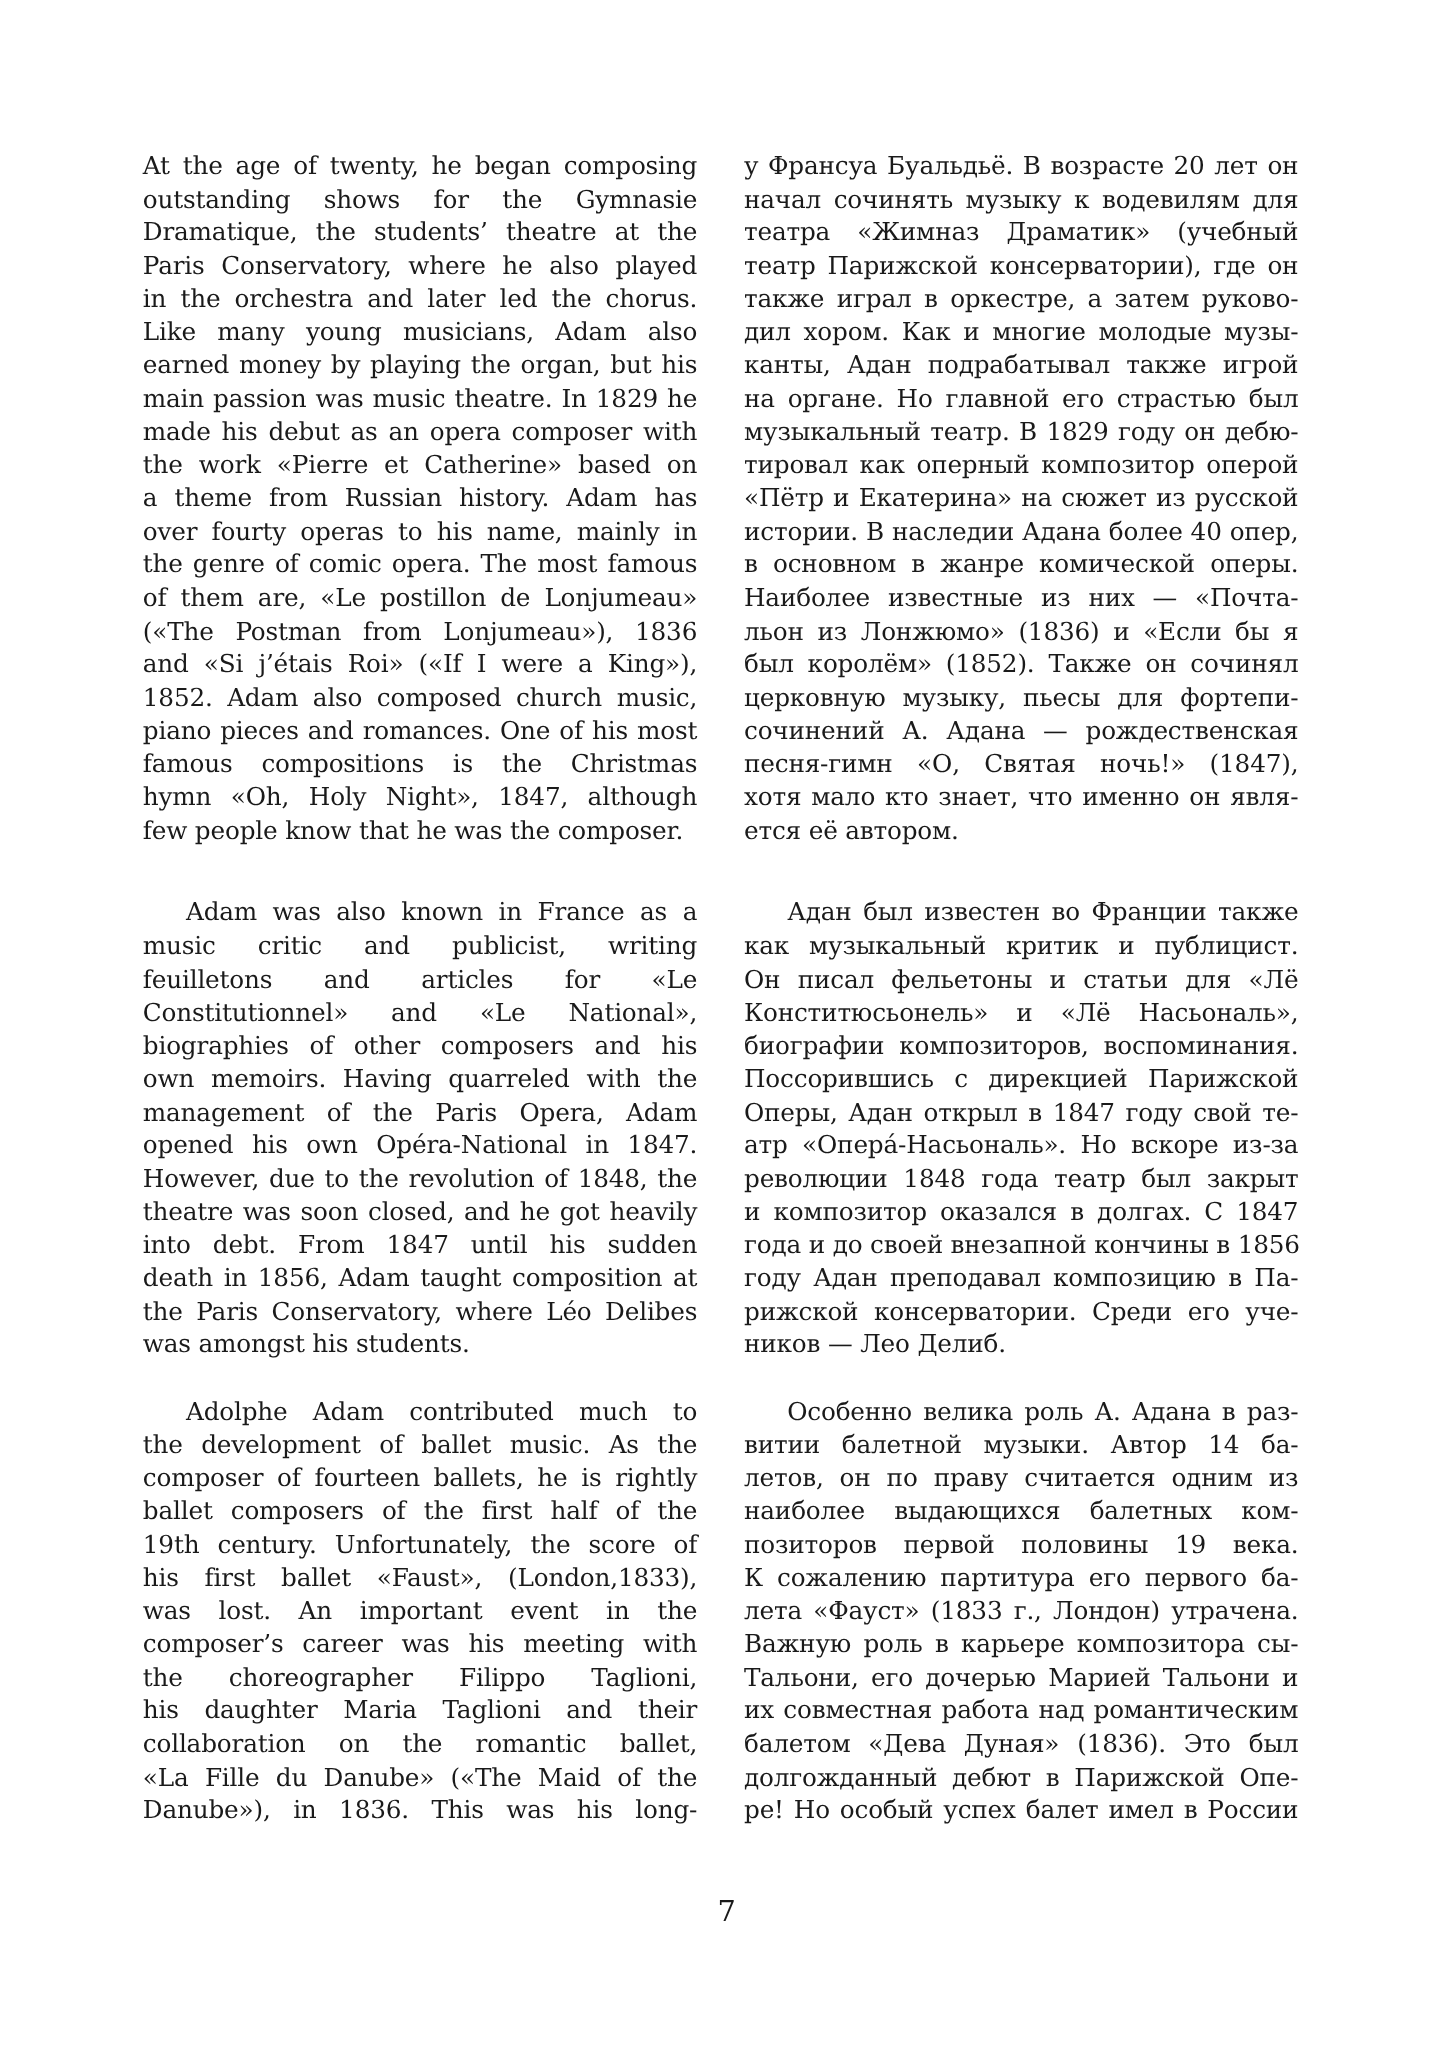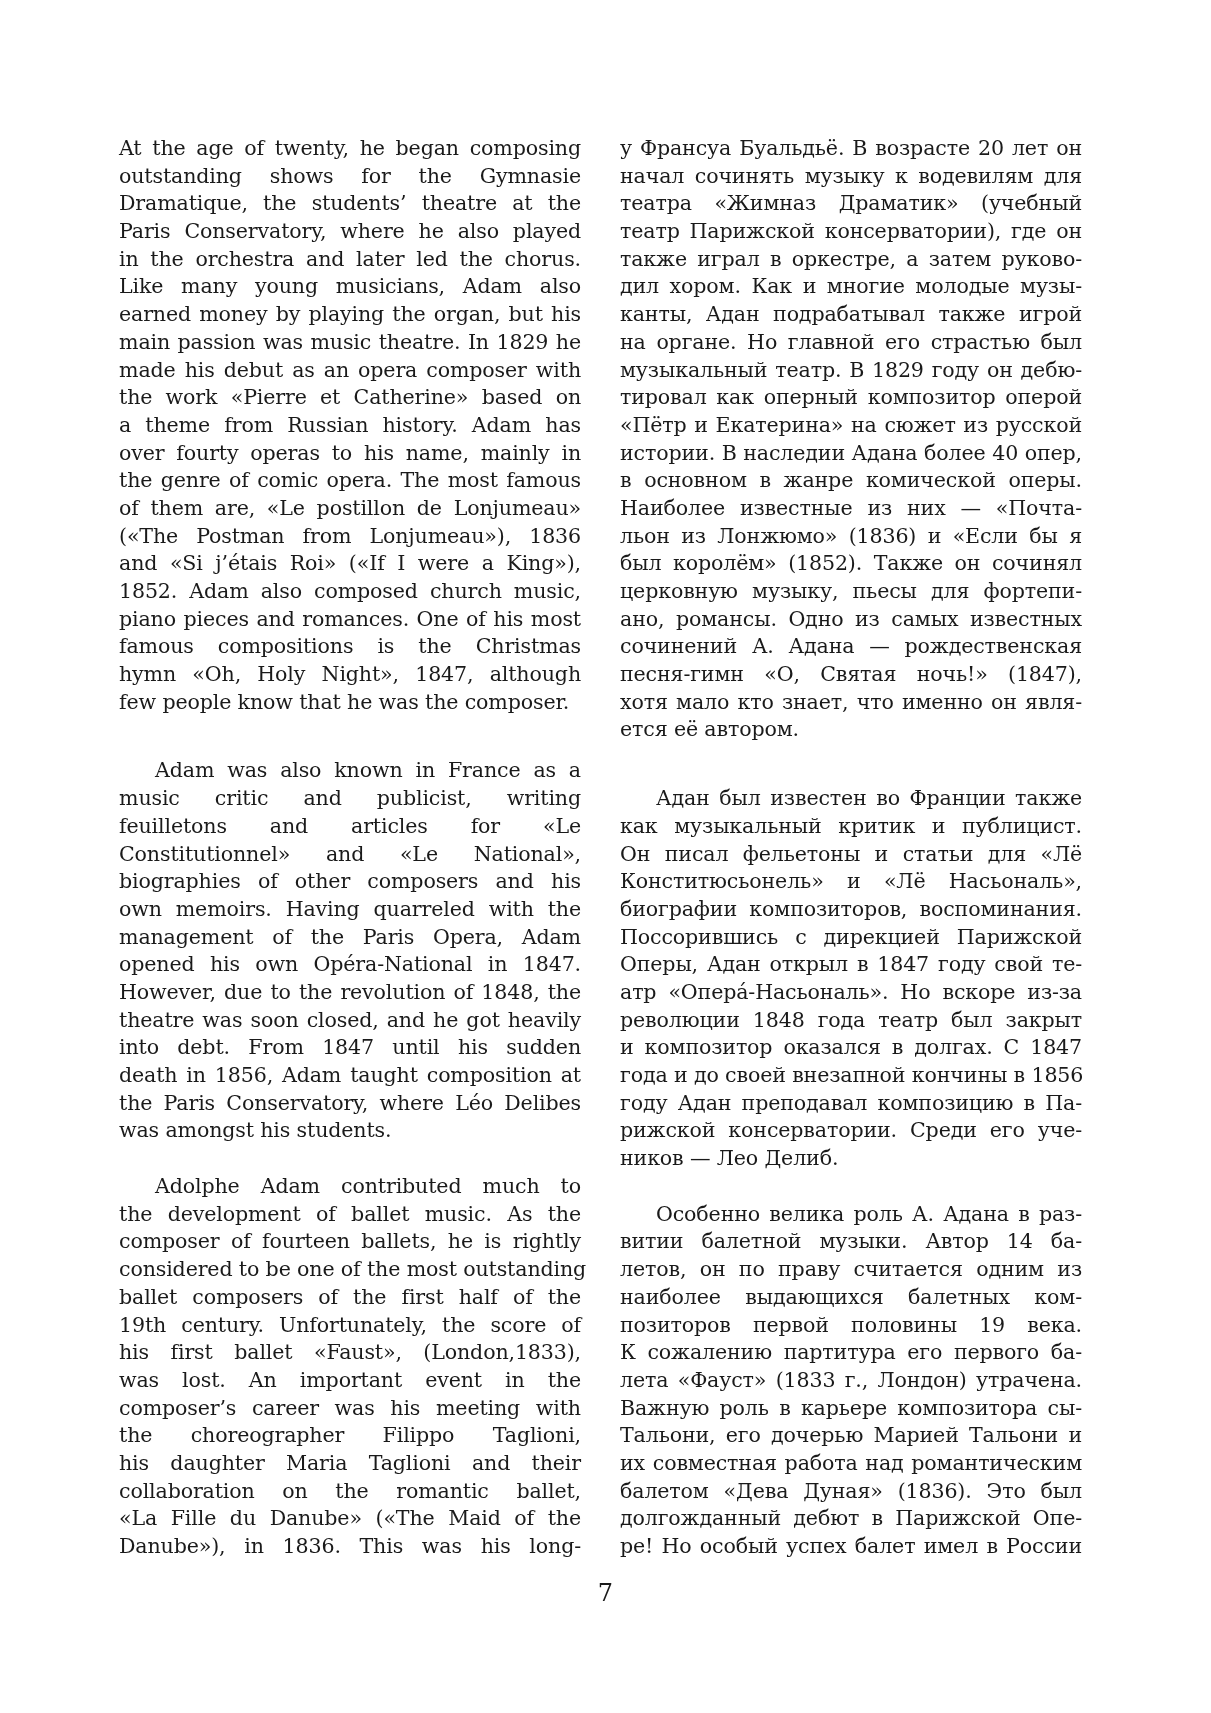--- a/index.html
+++ b/index.html
@@ -3,21 +3,21 @@
 <meta charset="utf-8">
 <style>
   html, body { margin: 0; padding: 0; background: #ffffff; }
   body { width: 1211px; height: 1713px; position: relative; overflow: hidden; }
   .page {
     position: absolute; left: 0; top: 0; width: 1211px; height: 1713px;
     background: #ffffff; color: #1a1a1a;
     font-family: "DejaVu Serif", "Liberation Serif", serif;
   }
   .col {
-    position: absolute; top: 135px; width: 462px;
+    position: absolute; top: 125px; width: 462px;
   }
   .col-en { left: 119px; }
   .col-ru { left: 620px; }
   .para { margin: 0; }
   .line {
     display: block; height: 27.7px; line-height: 27.7px;
     font-size: 20.6px; white-space: nowrap;
     text-align: justify; text-align-last: justify;
     letter-spacing: -0.15px;
   }
@@ -76,21 +76,20 @@
         <span class="line">into debt. From 1847 until his sudden</span>
         <span class="line">death in 1856, Adam taught composition at</span>
         <span class="line">the Paris Conservatory, where Léo Delibes</span>
         <span class="line last">was amongst his students.</span>
       </div>
     <div class="gap-b"></div>
     <div class="para">
         <span class="line indent">Adolphe Adam contributed much to</span>
         <span class="line">the development of ballet music. As the</span>
         <span class="line">composer of fourteen ballets, he is rightly</span>
-        <span class="line">considered to be one of the most outstanding</span>
         <span class="line">ballet composers of the first half of the</span>
         <span class="line">19th century. Unfortunately, the score of</span>
         <span class="line">his first ballet «Faust», (London,1833),</span>
         <span class="line">was lost. An important event in the</span>
         <span class="line">composer’s career was his meeting with</span>
         <span class="line">the choreographer Filippo Taglioni,</span>
         <span class="line">his daughter Maria Taglioni and their</span>
         <span class="line">collaboration on the romantic ballet,</span>
         <span class="line">«La Fille du Danube» («The Maid of the</span>
         <span class="line">Danube»), in 1836. This was his long-</span>
@@ -109,21 +108,20 @@
         <span class="line">на органе. Но главной его страстью был</span>
         <span class="line">музыкальный театр. В 1829 году он дебю-</span>
         <span class="line">тировал как оперный композитор оперой</span>
         <span class="line">«Пётр и Екатерина» на сюжет из русской</span>
         <span class="line">истории. В наследии Адана более 40 опер,</span>
         <span class="line">в основном в жанре комической оперы.</span>
         <span class="line">Наиболее известные из них — «Почта-</span>
         <span class="line">льон из Лонжюмо» (1836) и «Если бы я</span>
         <span class="line">был королём» (1852). Также он сочинял</span>
         <span class="line">церковную музыку, пьесы для фортепи-</span>
-        <span class="line">ано, романсы. Одно из самых известных</span>
         <span class="line">сочинений А. Адана — рождественская</span>
         <span class="line">песня-гимн «О, Святая ночь!» (1847),</span>
         <span class="line">хотя мало кто знает, что именно он явля-</span>
         <span class="line last">ется её автором.</span>
       </div>
     <div class="gap-c"></div>
     <div class="para">
         <span class="line indent">Адан был известен во Франции также</span>
         <span class="line">как музыкальный критик и публицист.</span>
         <span class="line">Он писал фельетоны и статьи для «Лё</span>

